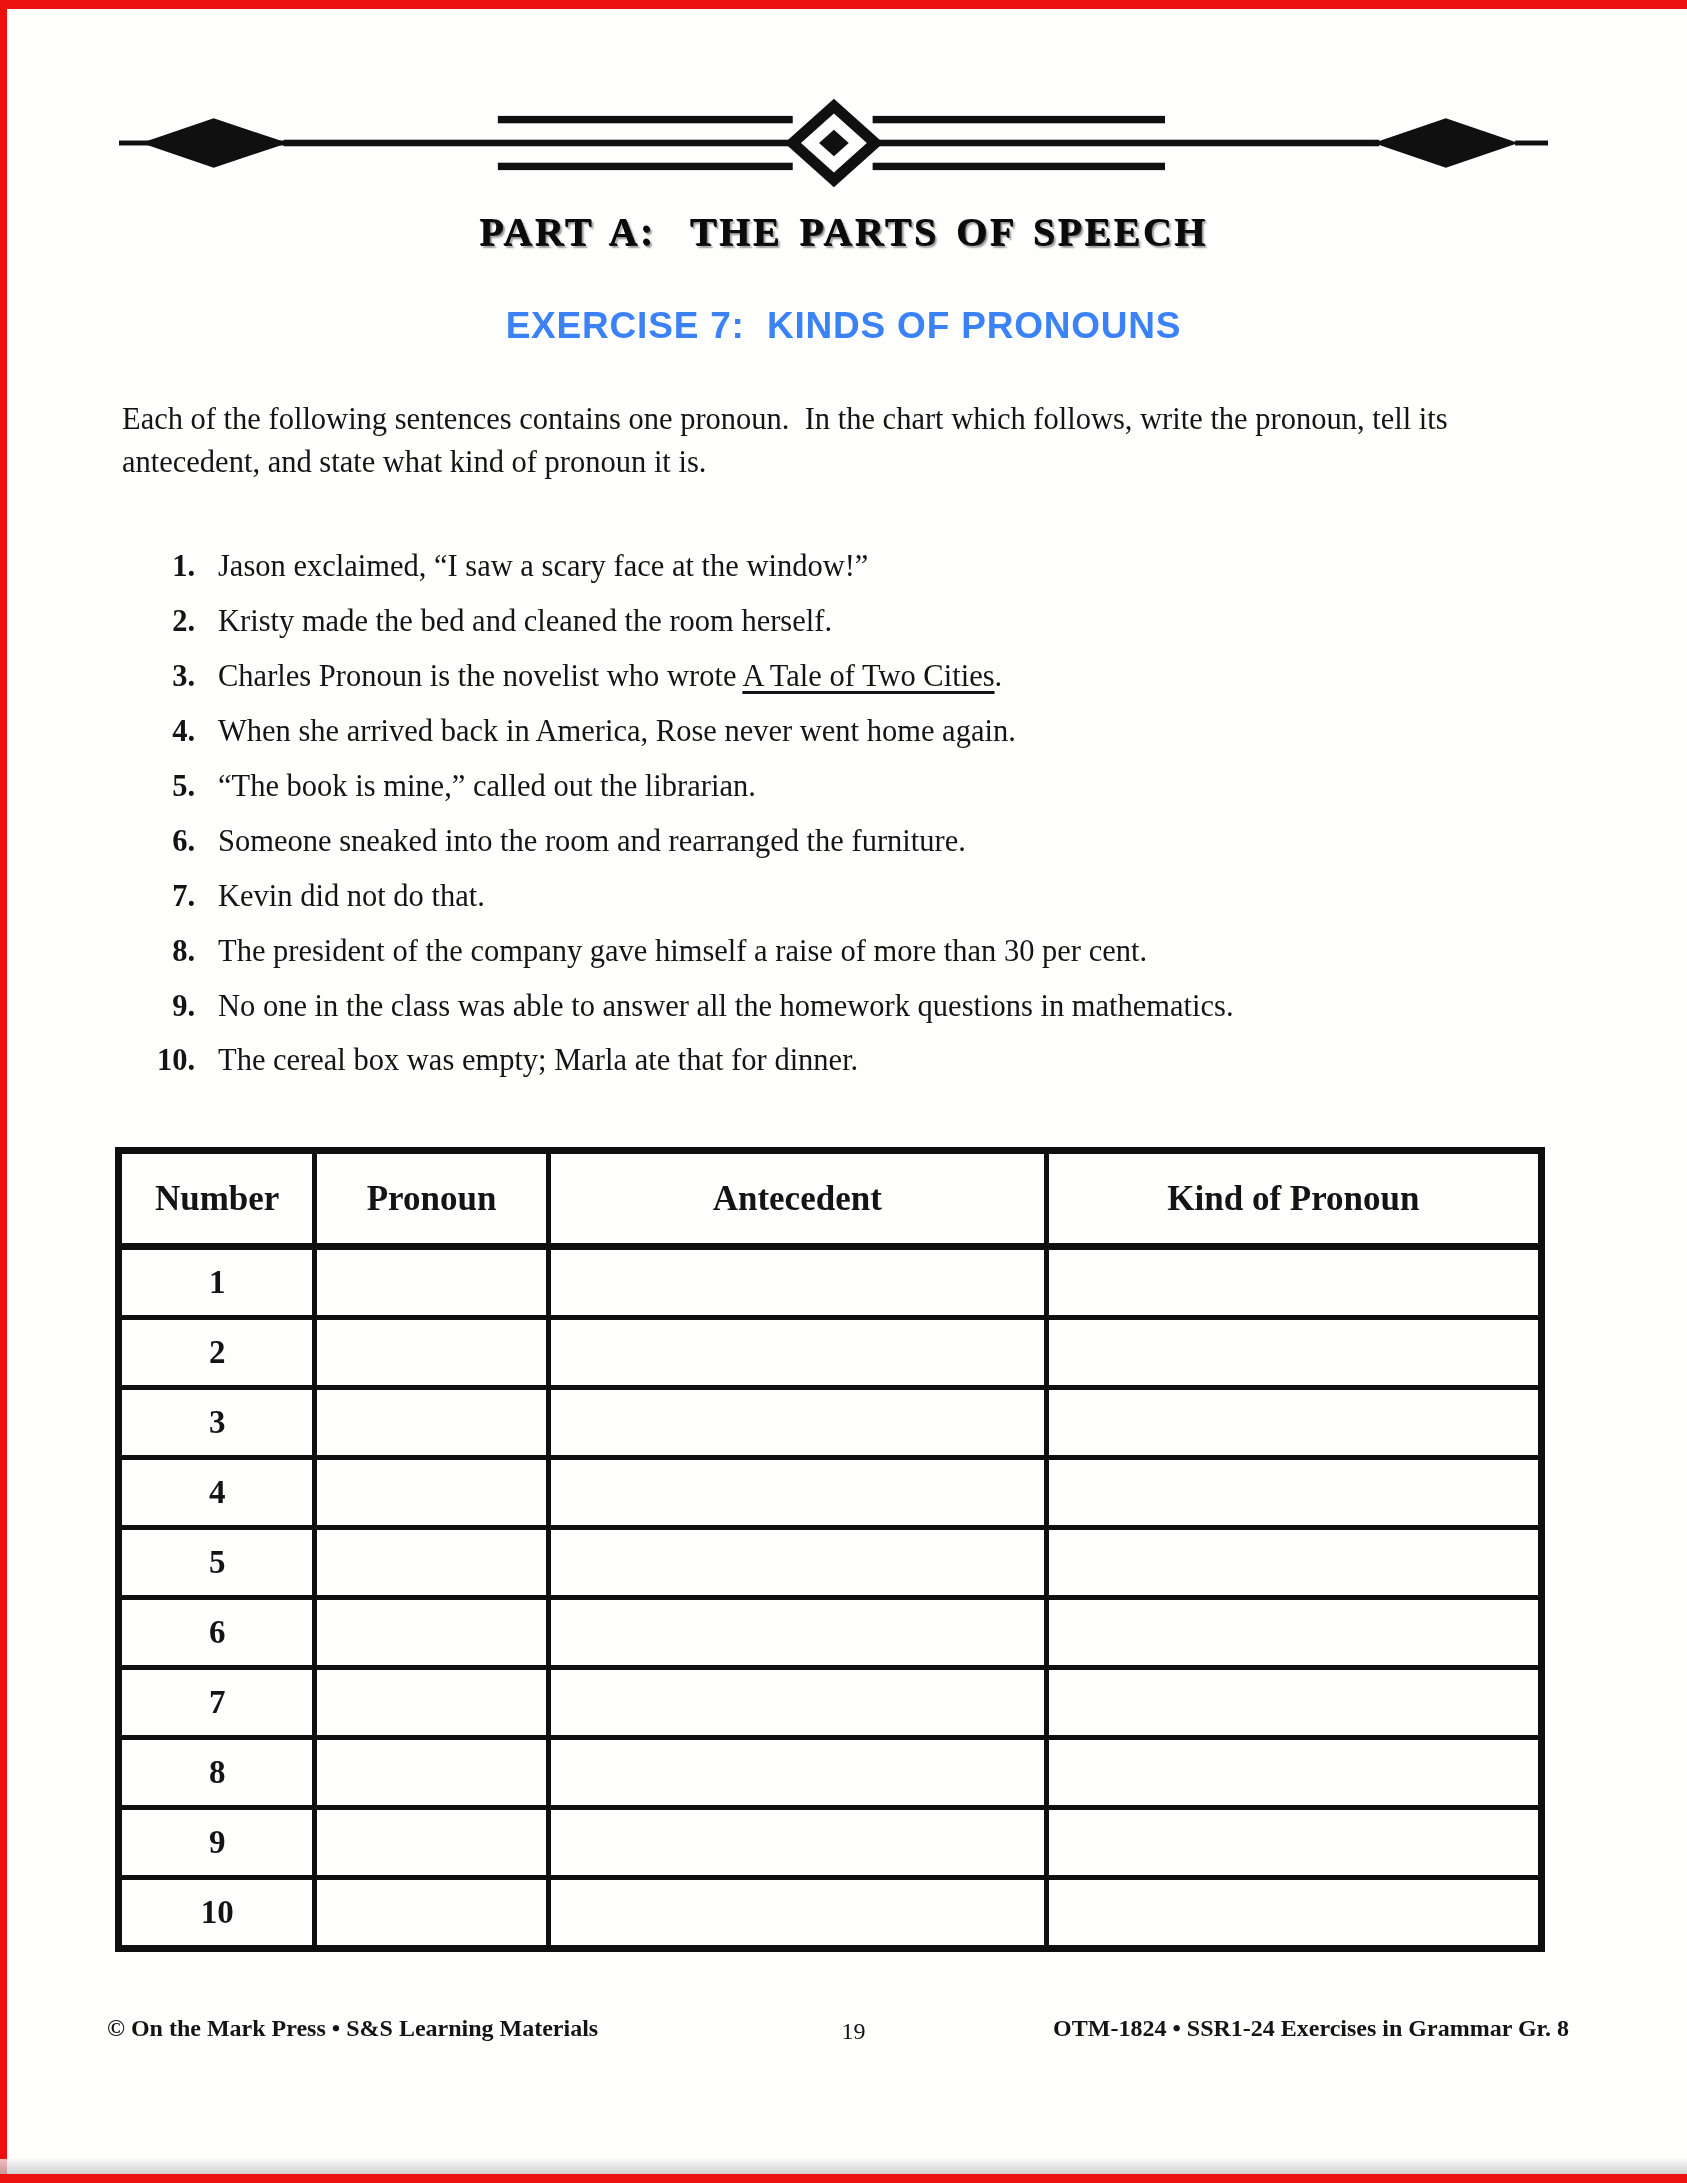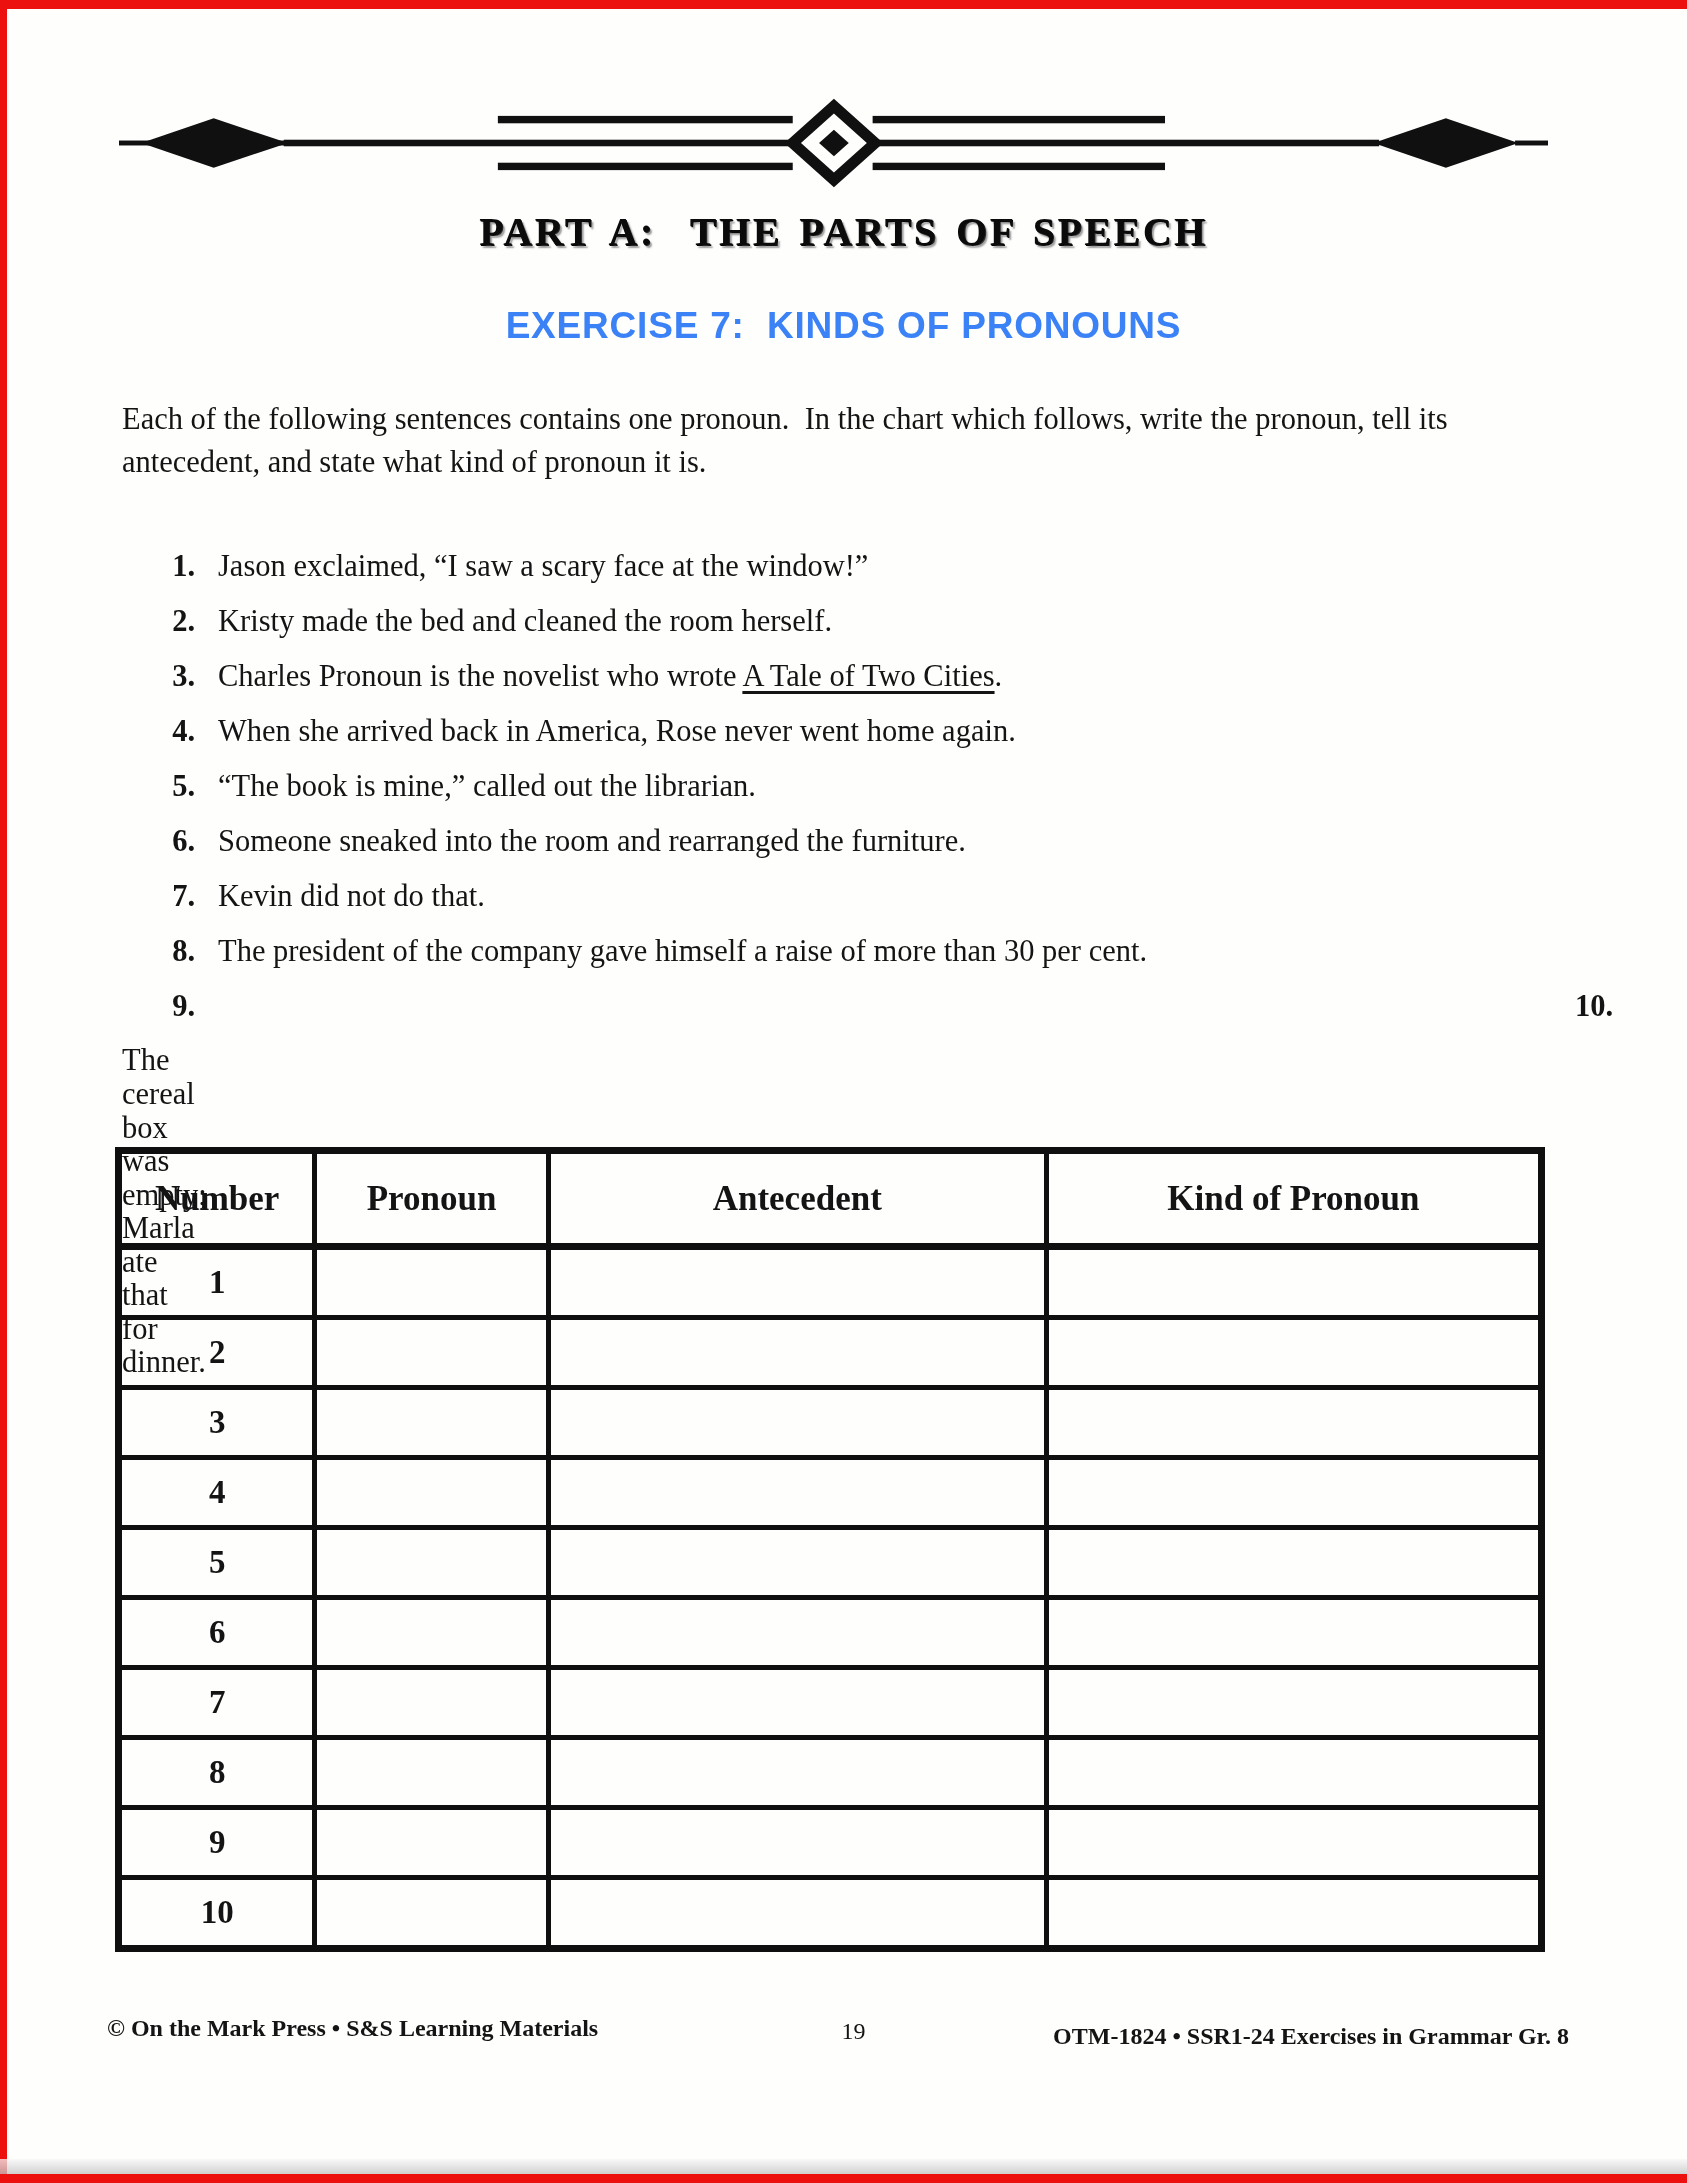--- a/index.html
+++ b/index.html
@@ -77,21 +77,21 @@
   .col-antecedent { width: 35%; }
   .col-kind { width: 34.8%; }
 
   .footer {
     position: absolute; left: 107px; top: 2010px; width: 1462px; height: 41px;
     font-size: 24px; font-weight: bold;
   }
   .footer-left  { position: absolute; left: 0; top: 5px; }
   .footer-page  { position: absolute; left: 697px; top: 8px; width: 99px; text-align: center;
                   font-weight: normal; font-size: 24px; }
-  .footer-right { position: absolute; right: 0; top: 13px; }
+  .footer-right { position: absolute; right: 0; top: 5px; }
 </style>
 </head>
 <body>
 
 <div class="page">
 
   <div class="edge-top"></div>
   <div class="edge-left"></div>
   <div class="scan-shadow"></div>
   <div class="edge-bottom"></div>
@@ -140,20 +140,21 @@
     <div class="s-num">6.</div>
     <div class="s-text"><span>Someone sneaked into the room and rearranged the furniture.</span><span class="u"></span><span></span></div>
 
     <div class="s-num">7.</div>
     <div class="s-text"><span>Kevin did not do that.</span><span class="u"></span><span></span></div>
 
     <div class="s-num">8.</div>
     <div class="s-text"><span>The president of the company gave himself a raise of more than 30 per cent.</span><span class="u"></span><span></span></div>
 
     <div class="s-num">9.</div>
+    <div class="s-text"><span>No one in the class was able to answer all the homework questions in mathematics.</span><span class="u"></span><span></span></div>
 
     <div class="s-num">10.</div>
     <div class="s-text"><span>The cereal box was empty; Marla ate that for dinner.</span><span class="u"></span><span></span></div>
   </div>
 
   <table class="pronoun-table">
     <colgroup>
       <col class="col-number">
         <col class="col-pronoun">
         <col class="col-antecedent">

